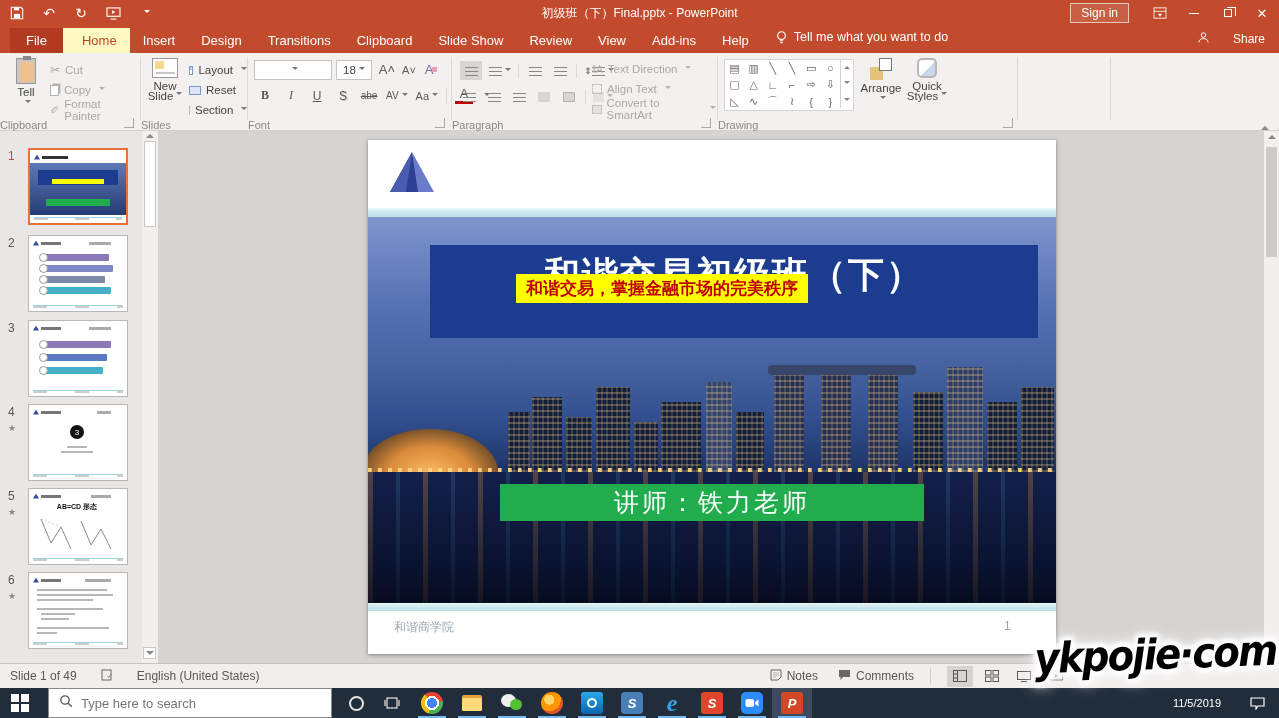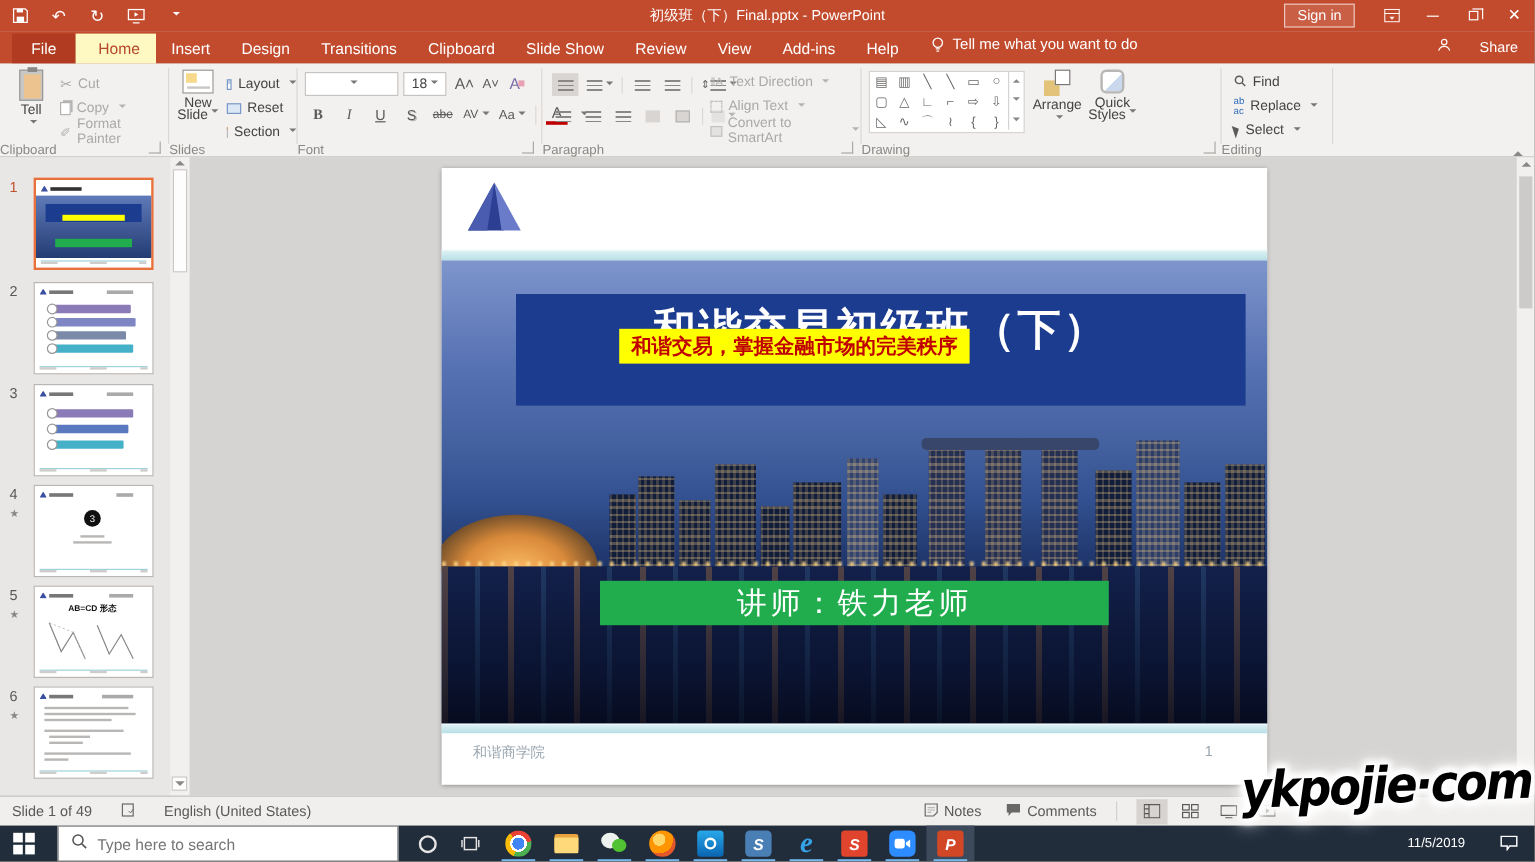--- a/index.html
+++ b/index.html
@@ -380,42 +380,20 @@
       <div class="ab bigbtn" style="left:188px;width:42px">
         <span style="display:inline-block;width:20px;height:20px;border:2px solid #b9b7b5;border-radius:5px;background:linear-gradient(135deg,#fff 55%,#c9d8ec 55%);"></span>
         <span>Quick</span>
         <span style="margin-top:-4px"><span>Styles</span><i class="caret"></i></span>
       </div>
       <div class="glabel">Drawing</div>
       <div class="launch" style="right:4px"></div>
     </div>
     <div class="gsep" style="left:1017px"></div>
 
-    <div class="grp" style="left:1018px;width:92px">
-      <div class="ab" style="left:10px;top:6px;width:80px">
-        <div class="smrow">
-          <span><svg width="11" height="11" viewBox="0 0 12 12">
-                <circle cx="5" cy="5" r="3.4" fill="none" stroke="#5c5a58" stroke-width="1.3"></circle>
-                <path d="M7.6 7.6l3 3" stroke="#5c5a58" stroke-width="1.3"></path>
-              </svg></span>
-          <span>Find</span>
-        </div>
-        <div class="smrow">
-          <span style="font-size:8px;line-height:8px;color:#2b6cb8">ab<br>ac</span>
-          <span>Replace</span>
-            <i class="caret"></i>
-        </div>
-        <div class="smrow">
-          <span style="display:inline-block;width:0;height:0;border-left:5px solid #5c5a58;border-top:4px solid transparent;border-bottom:7px solid transparent;transform:rotate(-18deg)"></span>
-          <span>Select</span>
-            <i class="caret"></i>
-        </div>
-      </div>
-      <div class="glabel">Editing</div>
-    </div>
     <div class="gsep" style="left:1110px"></div>
 
     <div class="ab" style="right:10px;bottom:4px"><i class="arr up" style="border-width:4px;border-bottom-color:#8a8886"></i></div>
   </div>
 
   <div class="ab panel">
 
     <span class="tnum sel" style="top:18px">1</span>
     <div class="thumb sel" style="top:17px">
       <div class="mini-head">

